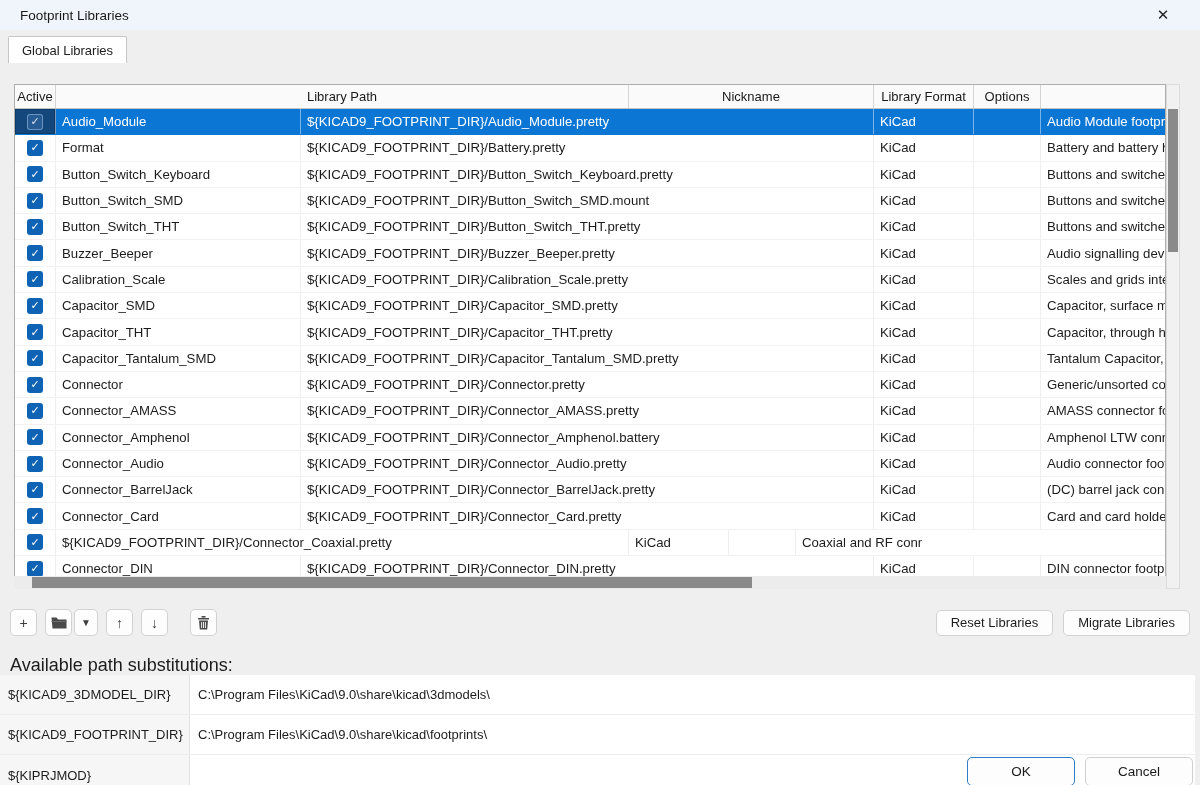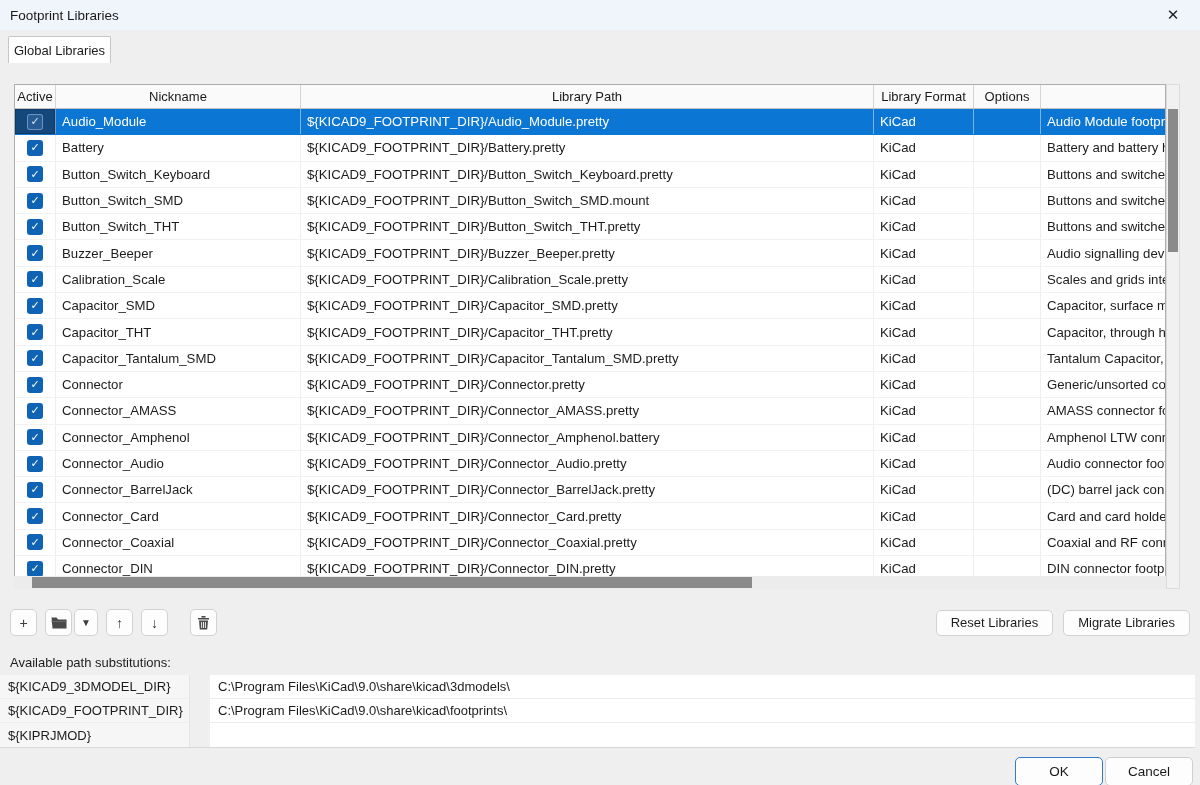--- a/index.html
+++ b/index.html
@@ -10,34 +10,34 @@
     background:#efefef;
     overflow:hidden;
     position:relative;
     color:#1c1c1c;
   }
   
   .titlebar {
     position:absolute; left:0; top:0; width:1200px; height:30px;
     background:#f0f4fb;
     display:flex; align-items:center;
-    padding:0 10px;
+    padding:0 20px;
     font-size:13.5px; color:#191919;
   }
   .titlebar .close {
     margin-left:auto;
     width:34px; height:30px;
     display:flex; align-items:center; justify-content:center;
     font-size:15px; color:#222; cursor:default;
   }
   
   .tabstrip { position:absolute; left:8px; top:36px; height:27px; }
   .tab {
     display:inline-flex; align-items:center;
-    height:27px; padding:0 5px;
+    height:27px; padding:0 13px;
     background:#ffffff;
     border:1px solid #c6c6c6; border-bottom:none;
     border-radius:2px 2px 0 0;
     font-size:13px; color:#1c1c1c;
   }
   
   .grid-wrap { position:absolute; left:14px; top:68px; width:1166px; height:505px;margin-top:16px; }
   .grid {
     position:absolute; left:0; top:0; width:1152px; height:505px;
     background:#fff;
@@ -126,53 +126,53 @@
     background:#fdfdfd;
     border:1px solid #d2d2d2; border-radius:5px;
     display:flex; align-items:center; justify-content:flex-start;
     font-size:13px; color:#1c1c1c;
   }
   .txtbtn.push { margin-left:auto; }
   .txtbtn.ml { margin-left:10px; }
   
   .subst-label {
     position:absolute; left:10px; top:655px;
-    font-size:13px; color:#1c1c1c;
+    font-size:18px; color:#1c1c1c;
   }
   .subst-table {
     position:absolute; left:0; top:675px; width:1195px;
     border-bottom:1px solid #d8d8d8;
     font-size:13px;
   }
-  .subst-row { display:flex; height:24px; border-bottom:1px solid #ededed;gap:20px; }
+  .subst-row { display:flex; height:40px; border-bottom:1px solid #ededed; }
   .subst-row:last-child { border-bottom:none; }
   .subst-name {
     width:190px; min-width:190px;
     background:#f6f6f6;
     border-right:1px solid #e4e4e4;
     display:flex; align-items:center; padding:0 8px;
     white-space:nowrap; overflow:hidden;
   }
   .subst-value {
     flex:1; background:#ffffff;
     display:flex; align-items:center; padding:8px 8px;
     white-space:nowrap; overflow:hidden;
   }
   
   .footer {
     position:absolute; left:0; top:757px; width:1200px; height:34px;
     display:flex; justify-content:flex-end; padding-right:7px;
   }
   .fbtn {
-    width:88px; height:29px;
+    width:108px; height:29px;
     background:#fdfdfd;
     border:1px solid #cfcfcf; border-radius:5px;
     display:flex; align-items:center; justify-content:center;
     font-size:13.5px; color:#1a1a1a;
-    margin-left:2px;
+    margin-left:10px;
   }
   .fbtn.default { border:1px solid #2f7cc7; }
   svg { display:block; }
 </style>
 </head>
 <body>
 
 <div class="titlebar">
   <span>Footprint Libraries</span>
   <span class="close">✕</span>
@@ -181,22 +181,22 @@
 <div class="tabstrip">
   <div class="tab">
     <span>Global Libraries</span>
   </div>
 </div>
 
 <div class="grid-wrap">
   <div class="grid">
     <div class="gheader">
       <div class="hcell col-active">Active</div>
+      <div class="hcell col-path">Library Path</div>
       <div class="hcell col-nickname">Nickname</div>
-      <div class="hcell col-path">Library Path</div>
       <div class="hcell col-format">Library Format</div>
       <div class="hcell col-options">Options</div>
       <div class="hcell col-desc"></div>
     </div>
     <div id="grid-body">
   <div class="row selected">
     <div class="cell cell-active col-active">
       <span class="checkbox">
               <span>✓</span>
             </span>
@@ -207,21 +207,21 @@
     <div class="cell col-options"></div>
     <div class="cell col-desc">Audio Module footprints</div>
   </div>
 
   <div class="row">
     <div class="cell cell-active col-active">
       <span class="checkbox">
               <span>✓</span>
             </span>
     </div>
-    <div class="cell col-nickname">Battery</div>
+    <div class="cell col-nickname">Format</div>
     <div class="cell col-path">${KICAD9_FOOTPRINT_DIR}/Battery.pretty</div>
     <div class="cell col-format">KiCad</div>
     <div class="cell col-options"></div>
     <div class="cell col-desc">Battery and battery holders</div>
   </div>
 
   <div class="row">
     <div class="cell cell-active col-active">
       <span class="checkbox">
               <span>✓</span>
@@ -402,21 +402,20 @@
     <div class="cell col-options"></div>
     <div class="cell col-desc">Card and card holders</div>
   </div>
 
   <div class="row">
     <div class="cell cell-active col-active">
       <span class="checkbox">
               <span>✓</span>
             </span>
     </div>
-    <div class="cell col-nickname">Connector_Coaxial</div>
     <div class="cell col-path">${KICAD9_FOOTPRINT_DIR}/Connector_Coaxial.pretty</div>
     <div class="cell col-format">KiCad</div>
     <div class="cell col-options"></div>
     <div class="cell col-desc">Coaxial and RF connectors</div>
   </div>
 
   <div class="row">
     <div class="cell cell-active col-active">
       <span class="checkbox">
               <span>✓</span>

